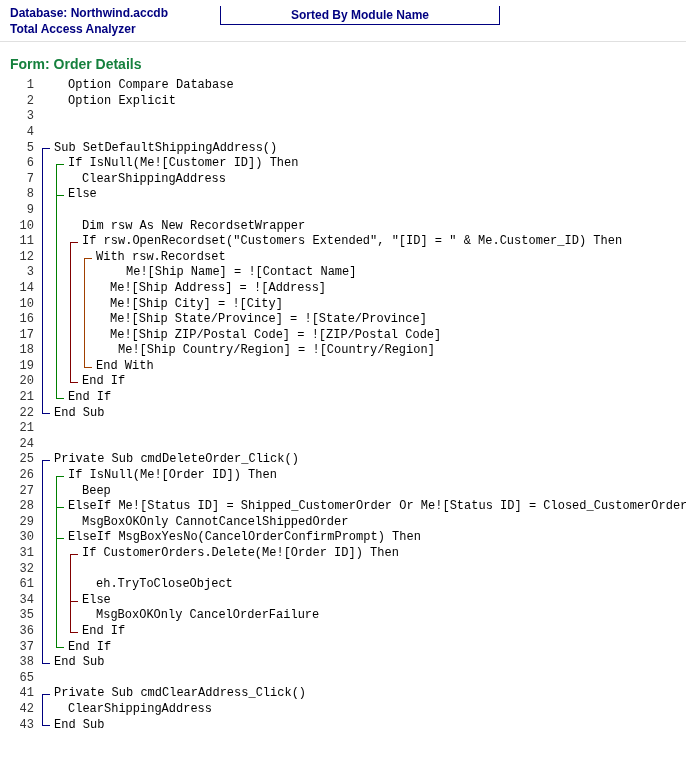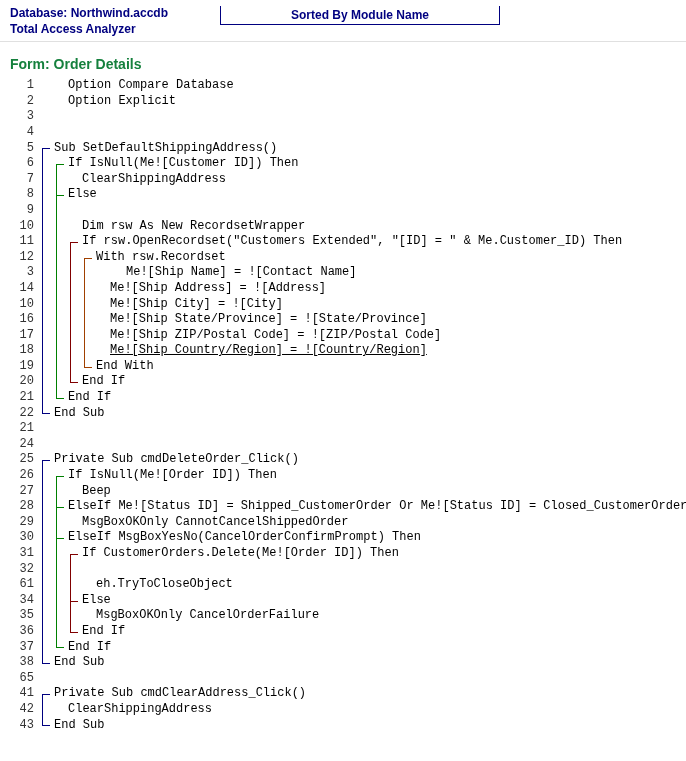--- a/index.html
+++ b/index.html
@@ -410,21 +410,21 @@
           <span class="seg mid" style="border-color:#008000"></span>
         </div>
         <div class="gutter">
           <span class="seg mid" style="border-color:#800000"></span>
         </div>
         <div class="gutter">
           <span class="seg mid" style="border-color:#a04000"></span>
         </div>
         <div class="gutter"></div>
       </div>
-      <div class="code-text" style="margin-left: 0px; text-decoration: underline;">Me![Ship Country/Region] = ![Country/Region]</div>
+      <div class="code-text" style="margin-left: 8px;">Me![Ship Country/Region] = ![Country/Region]</div>
     </div>
     <div class="code-line">
       <div class="lineno">19</div>
       <div class="gutters">
         <div class="gutter">
           <span class="seg mid" style="border-color:#000080"></span>
         </div>
         <div class="gutter">
           <span class="seg mid" style="border-color:#008000"></span>
         </div>

